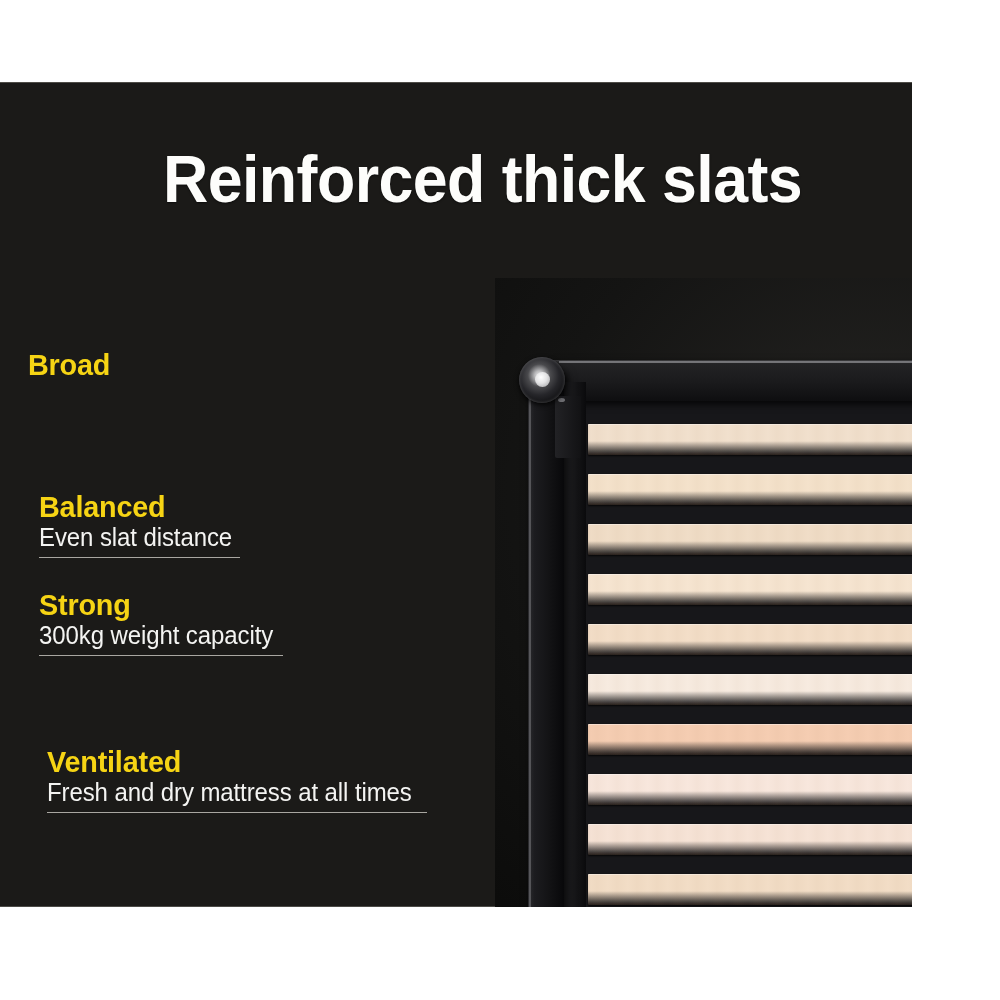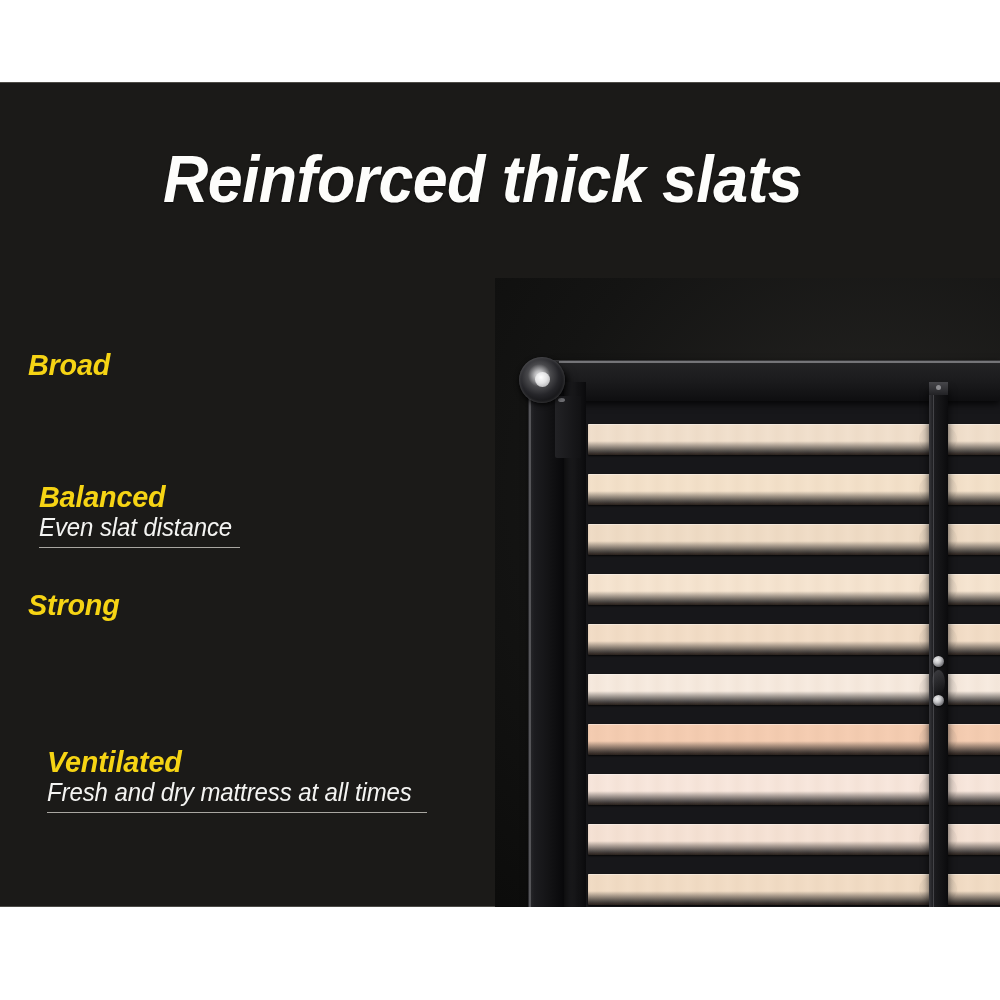--- a/index.html
+++ b/index.html
@@ -14,25 +14,24 @@
     overflow: hidden;
     background: #ffffff;
     font-family: "Liberation Sans", sans-serif;
   }
 
   
   #dark-panel {
     position: absolute;
     left: 0;
     top: 82px;
-    width: 1000px;
+    width: 912px;
     height: 825px;
     background: #1b1a18;
     overflow: hidden;
-    font-style: italic;
   }
   .panel-hairline-top {
     position: absolute;
     left: 0; top: 0;
     width: 100%; height: 1px;
     background: rgba(120,118,112,0.55);
   }
   .panel-hairline-bottom {
     position: absolute;
     left: 0; bottom: 0;
@@ -66,21 +65,21 @@
   }
   .feature-row {
     position: absolute;
     left: 28px;
     display: flex;
     align-items: baseline;
     white-space: nowrap;
     flex-direction: column;
   }
   .feature-row.r0 { top: 266px; }
-  .feature-row.r1 { top: 398px; }
+  .feature-row.r1 { top: 408px; }
   .feature-row.r2 { top: 506px; }
   .feature-row.r3 { top: 663px; margin-left: 8px; }
 
   .feature-key {
     color: #f6d414;
     font-size: 30px;
     font-weight: bold;
     letter-spacing: -0.2px;
     transform: scaleX(0.96);
     transform-origin: left bottom;
@@ -321,20 +320,23 @@
 
       <div class="feature-row r1">
         <span class="feature-key">Balanced</span>
         <span class="feature-val-wrap">
           <span class="feature-val">Even slat distance</span>
         </span>
       </div>
 
       <div class="feature-row r2">
         <span class="feature-key">Strong</span>
+        <span class="feature-val-wrap">
+          <span class="feature-val">300kg weight capacity</span>
+        </span>
       </div>
 
       <div class="feature-row r3">
         <span class="feature-key">Ventilated</span>
         <span class="feature-val-wrap">
           <span class="feature-val">Fresh and dry mattress at all times</span>
         </span>
       </div>
 
     </div>

